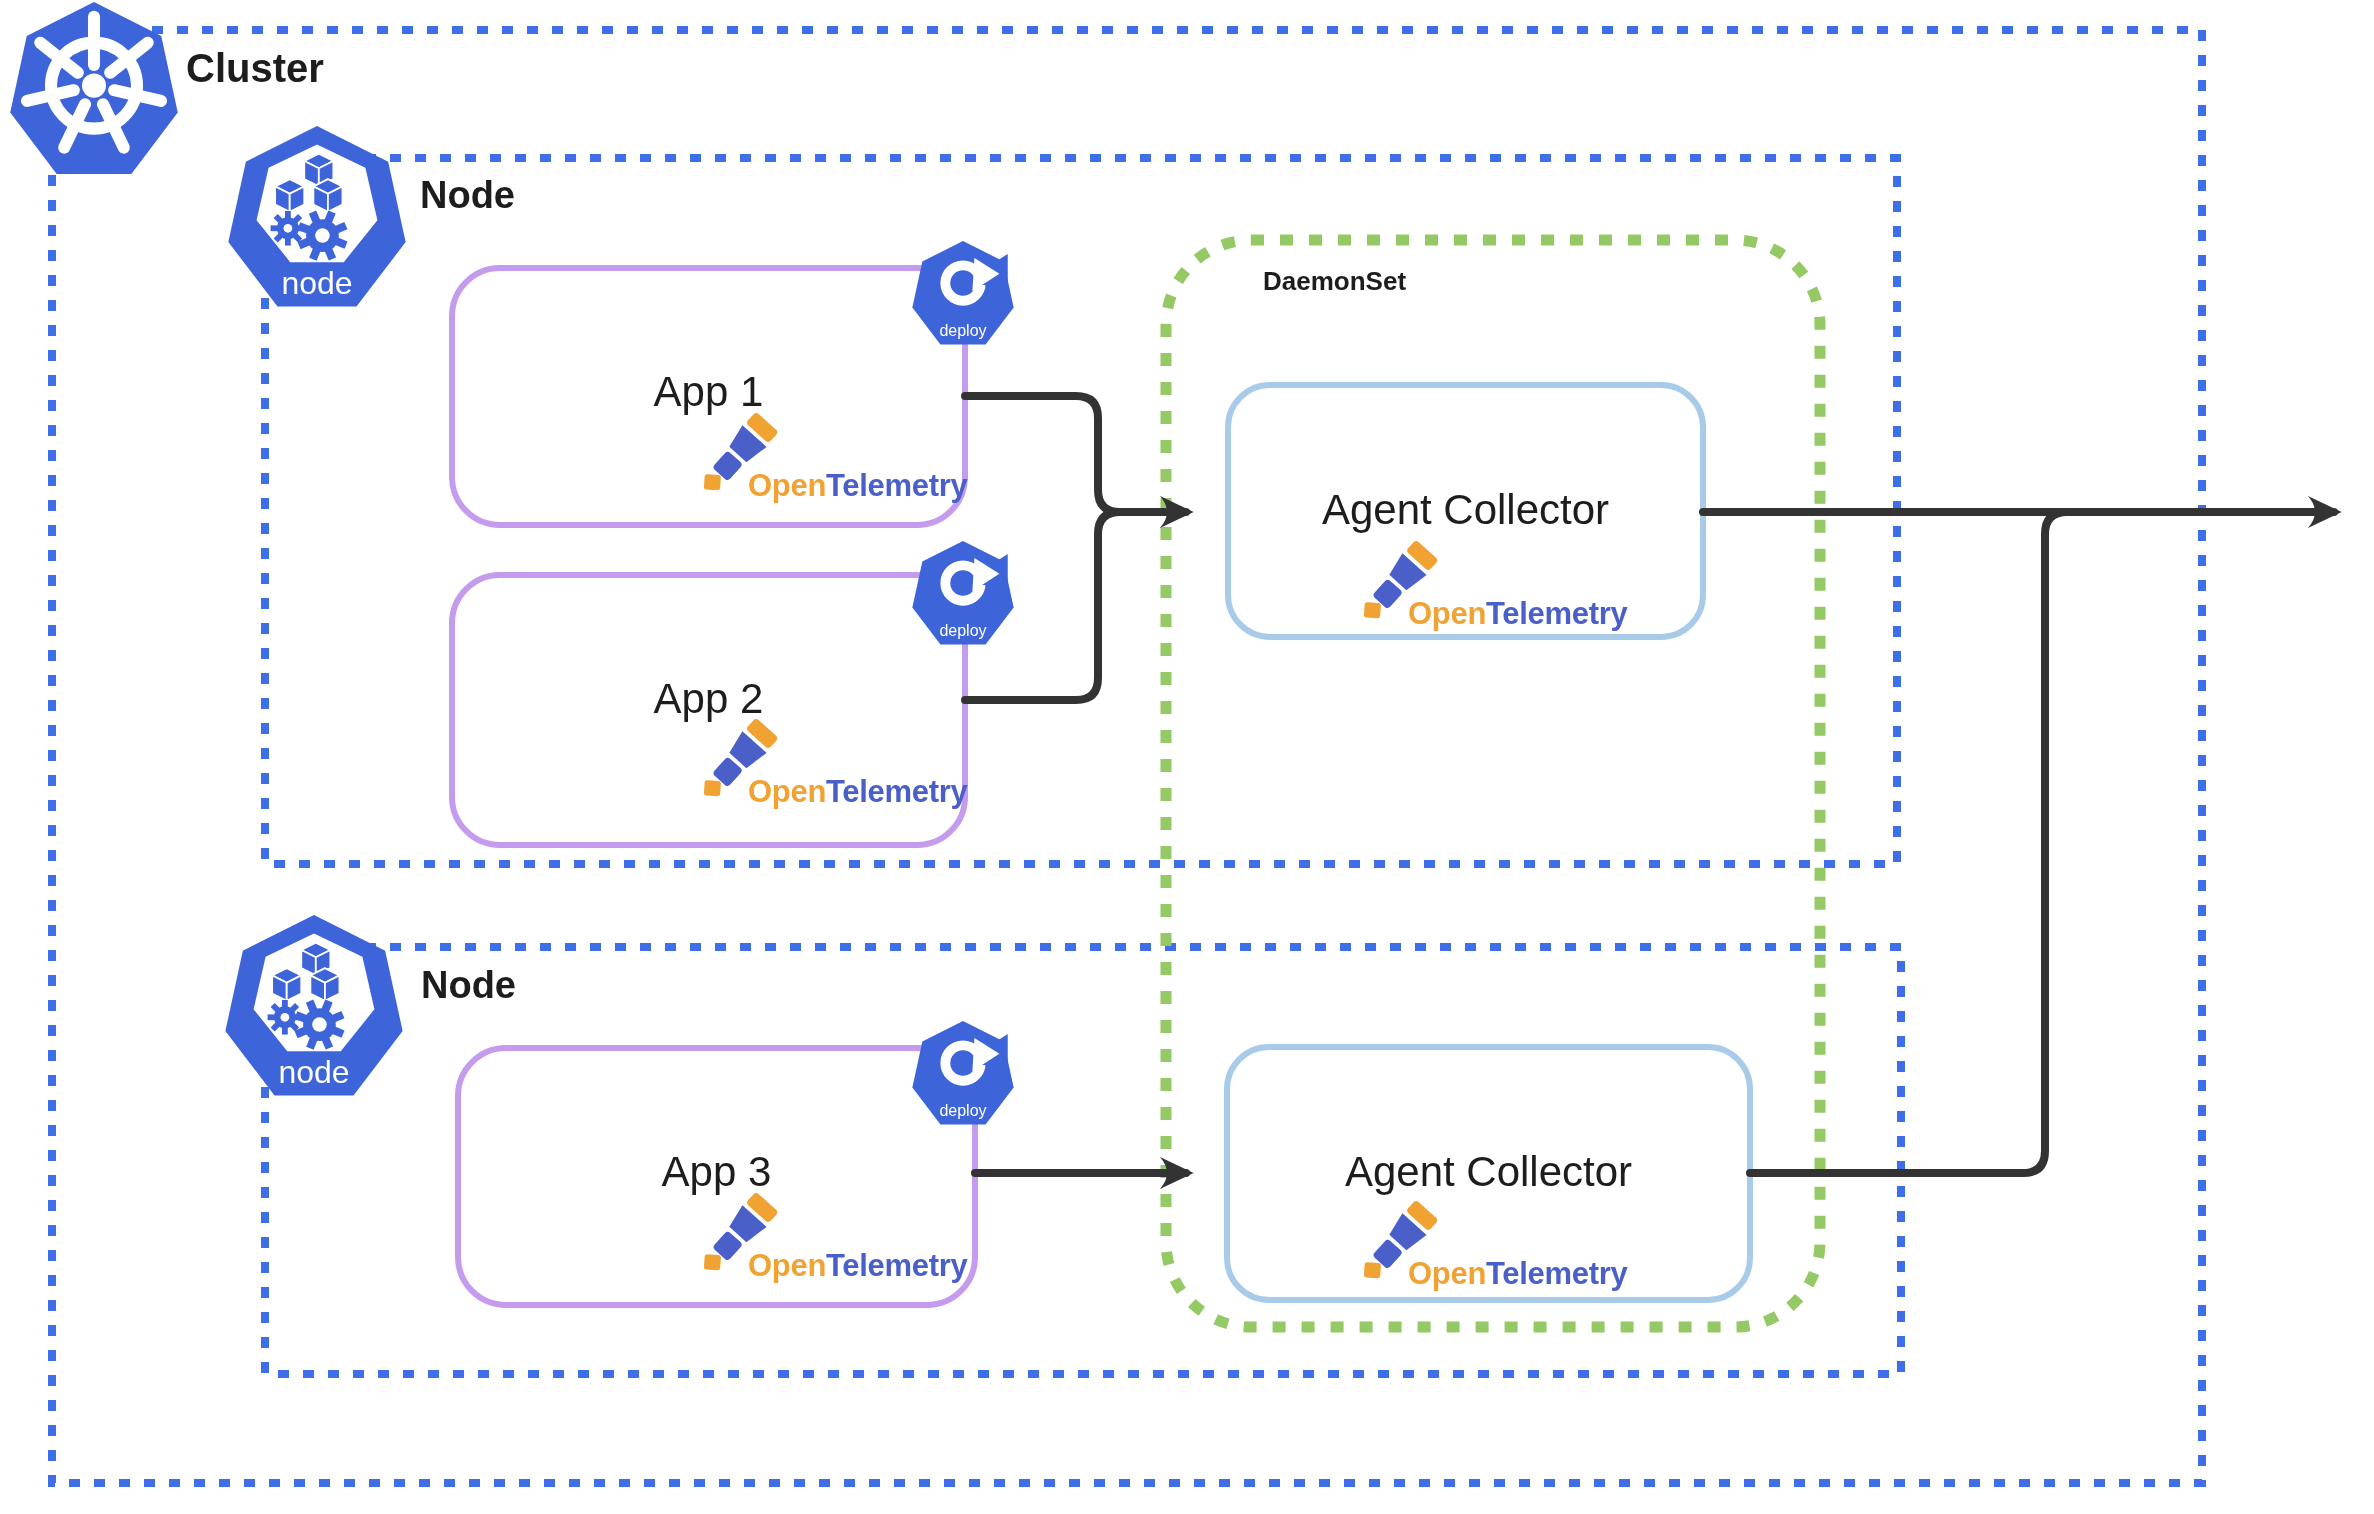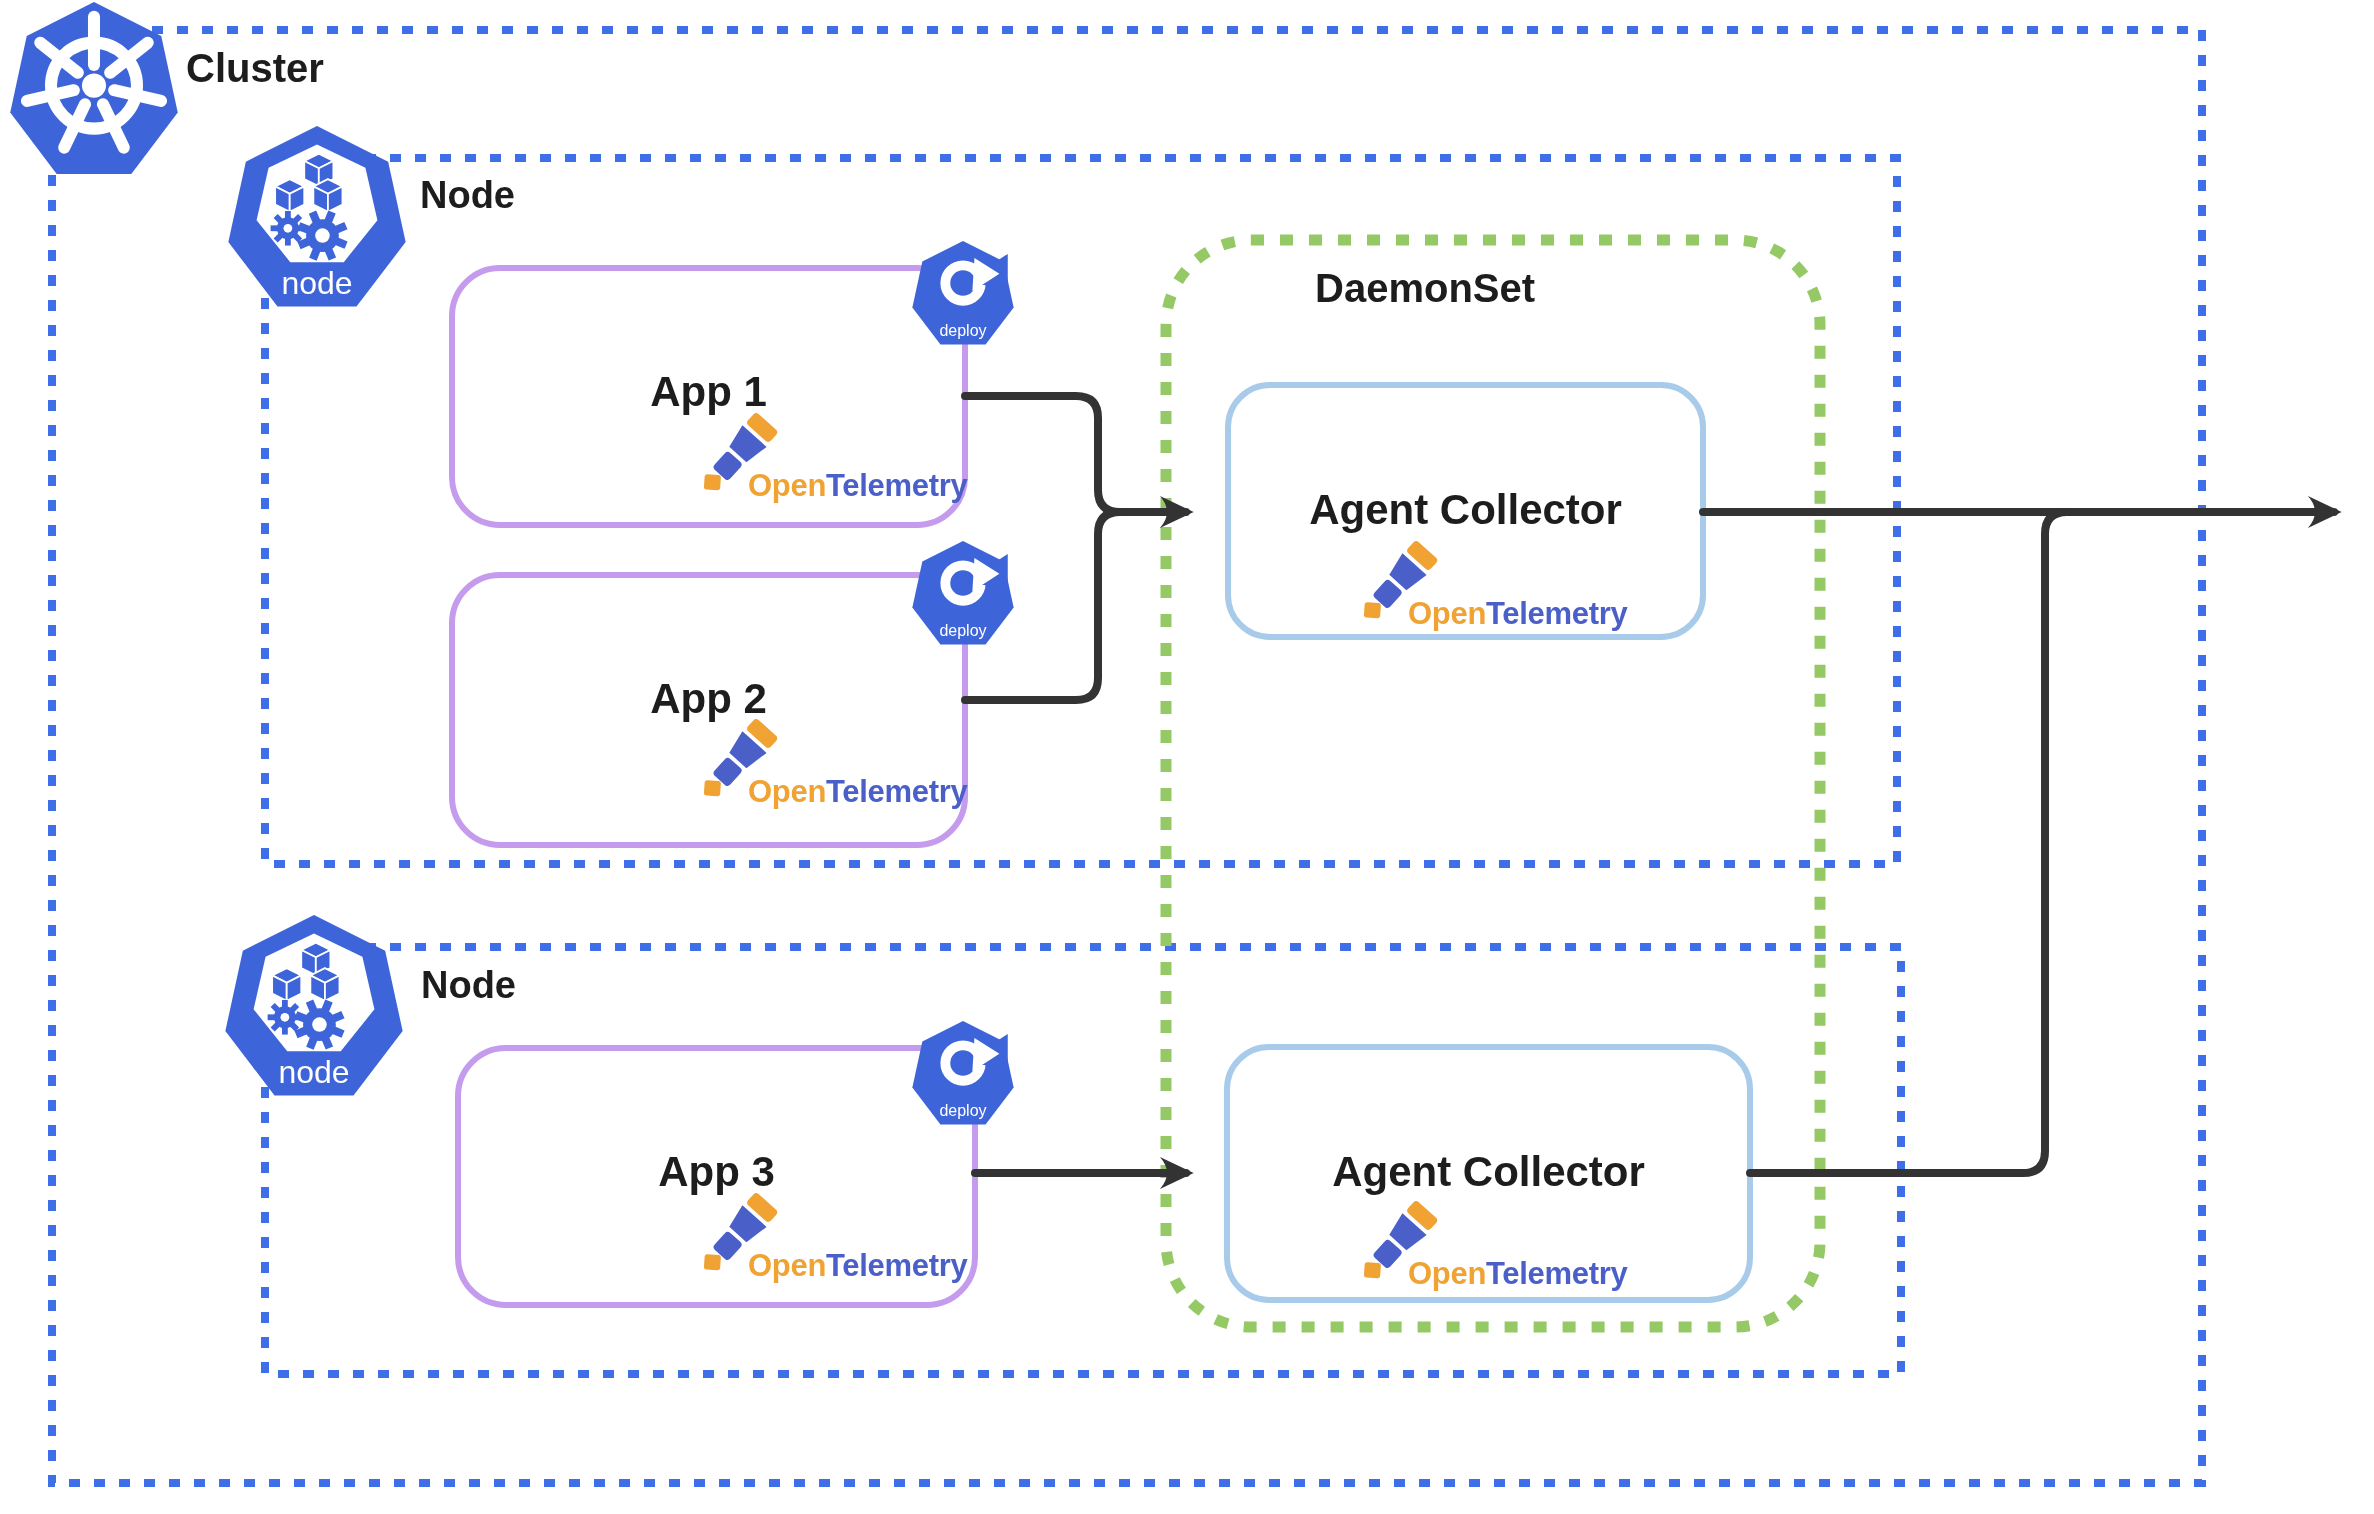--- a/index.html
+++ b/index.html
@@ -23,21 +23,21 @@
   .hepta{
     position:absolute;inset:0;background:var(--kblue);
     clip-path:polygon(50% 0%, 89.1% 18.8%, 98.7% 61.1%, 71.7% 95%, 28.3% 95%, 1.3% 61.1%, 10.9% 18.8%);
   }
   .icon svg{position:absolute;left:0;top:0;width:100%;height:100%;}
   .icon .cap{
     position:absolute;left:0;right:0;text-align:center;color:#fff;
     font-weight:400;
   }
   .lbl{position:absolute;font-weight:700;color:var(--txt);white-space:nowrap;}
-  .box-lbl{position:absolute;font-weight:700;color:var(--txt);text-align:center;}
+  .box-lbl{position:absolute;font-weight:400;color:var(--txt);text-align:center;}
   .otel{position:absolute;width:300px;height:100px;}
   .otel .scope{position:absolute;left:0;top:0;}
   .otel-text{
     position:absolute;left:56px;bottom:6px;font-size:31px;font-weight:700;
     letter-spacing:-0.3px;white-space:nowrap;
   }
   .o1{color:var(--oorange);margin-top:17px;} .o2{color:var(--oblue);}
   .dashedrect{fill:none;stroke:#fff;stroke-width:4.5;stroke-dasharray:8 6;}
 </style>
 </head>
@@ -175,21 +175,21 @@
         <line x1="53" y1="44" x2="53" y2="51" transform="rotate(292 53 58)"></line>
         <line x1="53" y1="44" x2="53" y2="51" transform="rotate(337 53 58)"></line>
       </g>
       <circle cx="53" cy="58" r="9" fill="#3D64D8"></circle>
       <circle cx="53" cy="58" r="4" fill="#fff"></circle>
     </svg>
     <span class="cap" style="bottom:14px;font-size:32px">node</span>
   </div>
   <div class="lbl" style="left:421px;top:964px;font-size:38px">Node</div>
 
-  <div class="lbl" style="left:1315px;top:266px;font-size:40px">DaemonSet</div>
+  <div class="lbl" style="left:1263px;top:266px;font-size:26px">DaemonSet</div>
 
   <div class="icon" style="left:911px;top:241px;width:104px;height:109px">
     <div class="hepta"></div>
     <svg viewBox="0 0 100 100">
       <circle cx="50" cy="38" r="17" fill="none" stroke="#fff" stroke-width="9.5"></circle>
       <polygon points="50,38 93,10 93,42" fill="#3D64D8"></polygon>
       <polygon points="61,14 85,29 59,46" fill="#fff"></polygon>
     </svg>
     <span class="cap" style="bottom:10px;font-size:16px">deploy</span>
   </div>

